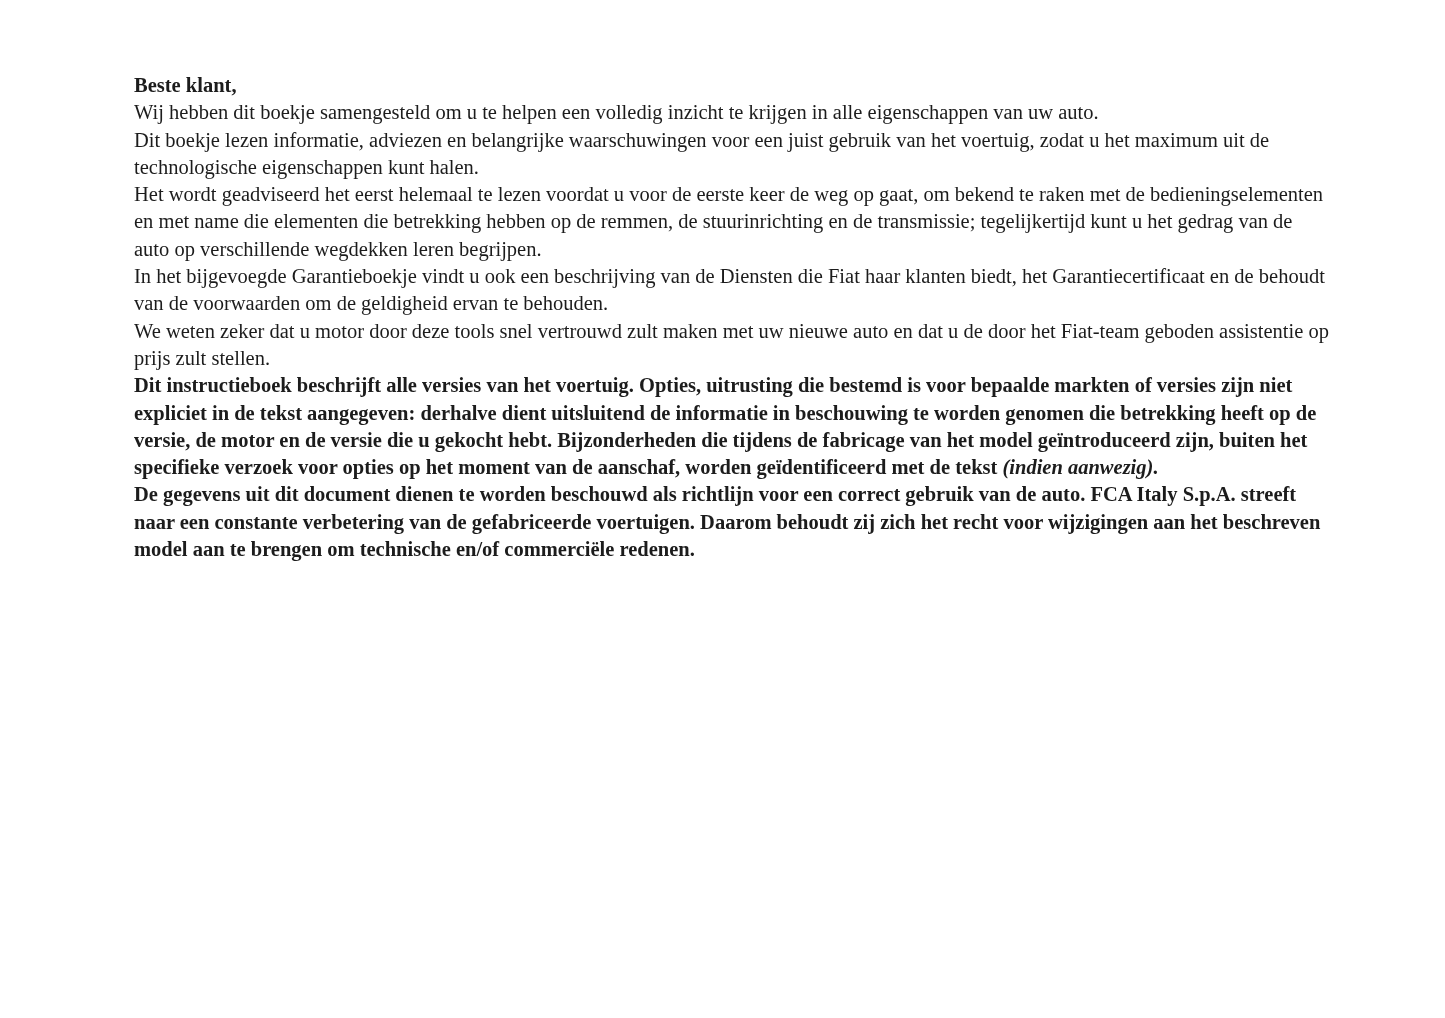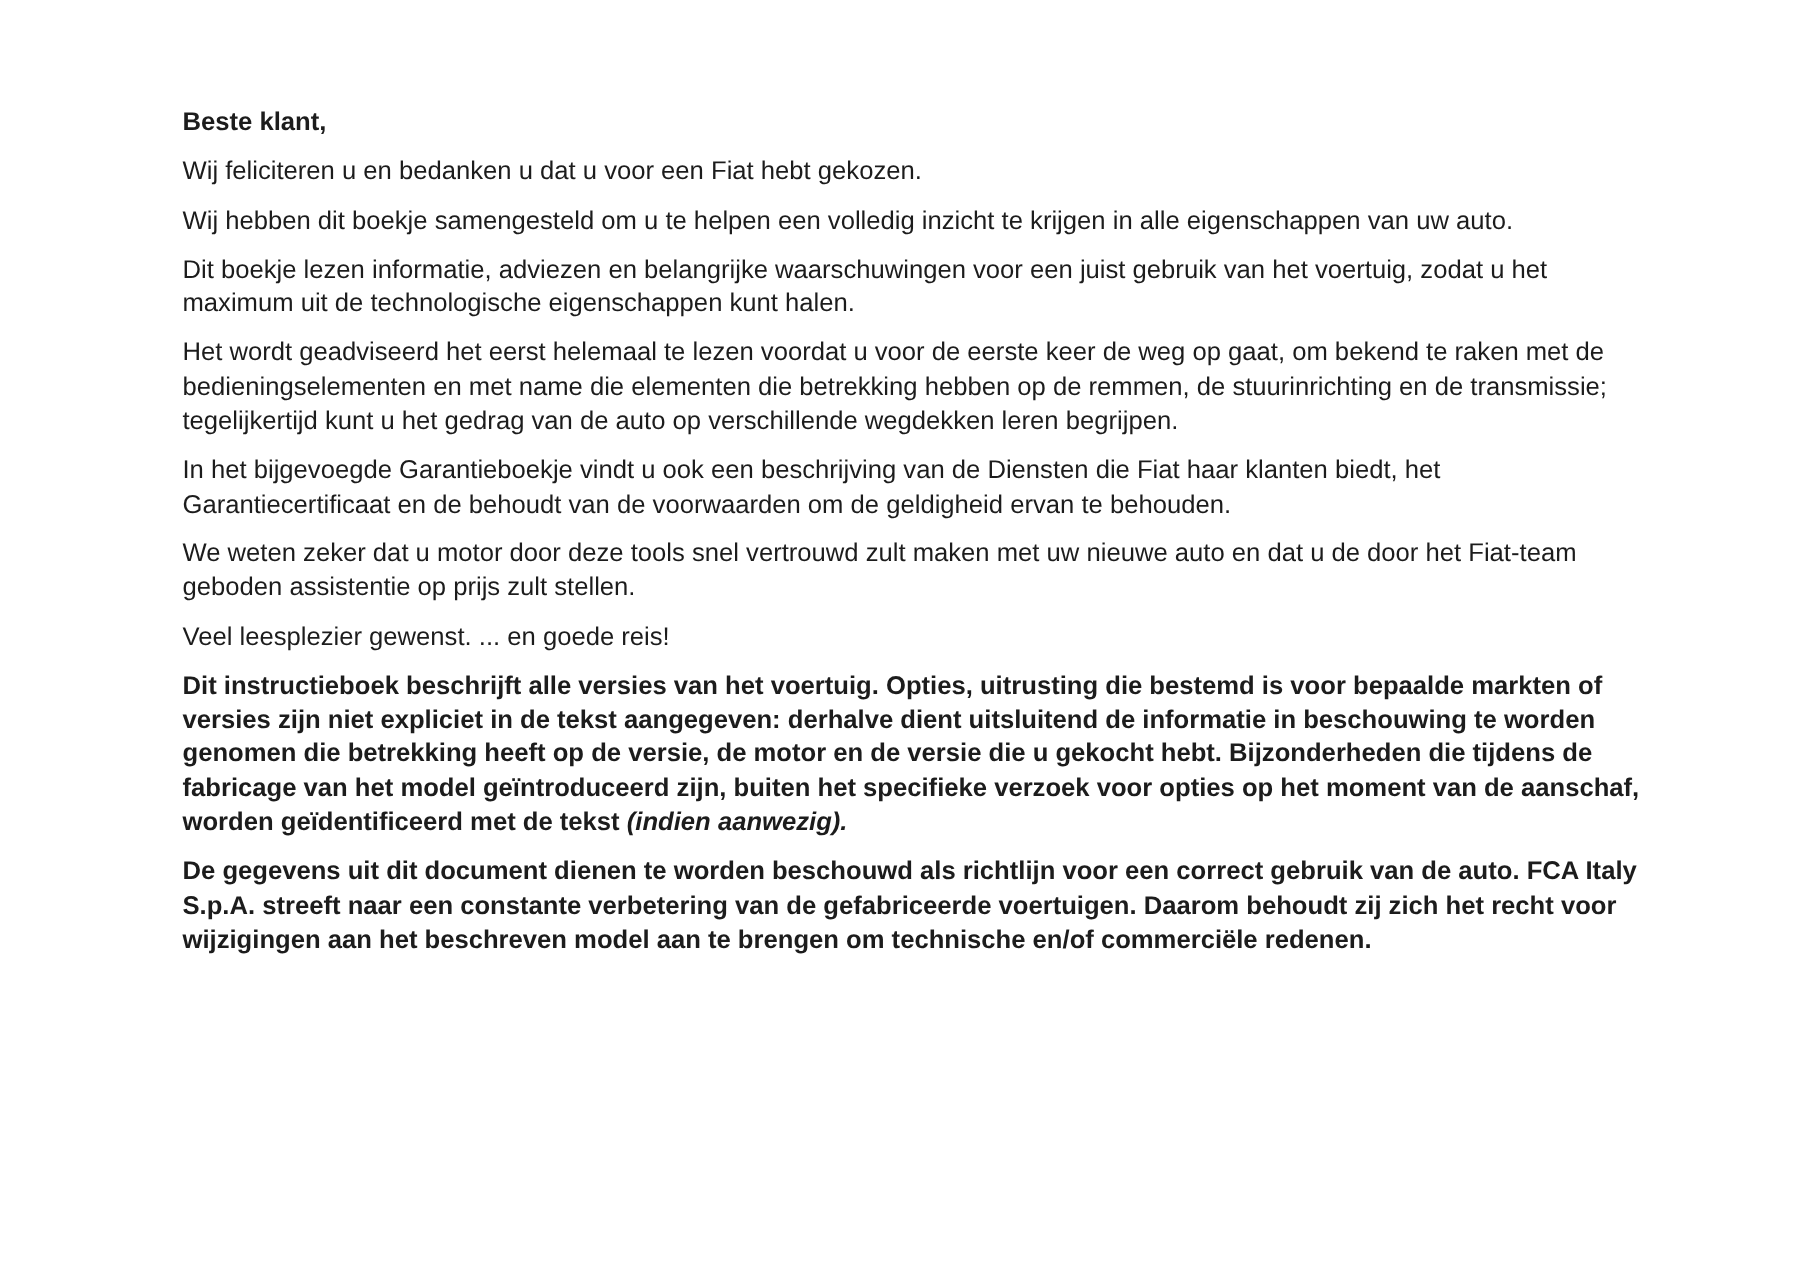--- a/index.html
+++ b/index.html
@@ -20,40 +20,39 @@
     top: 72px;
     width: 1196px;
     font-family: "Liberation Sans", "DejaVu Sans", sans-serif;
     font-size: 20.5px;
     line-height: 27.3px;
     color: #1c1c1c;
     text-align: left;
     -webkit-font-smoothing: antialiased;
   }
   .content p {
-    margin: 12px;
+    margin: 0;
     padding: 0;
+    font-family: Liberation Serif, serif;
   }
   .bold {
     font-weight: 700;
   }
   .bold-italic {
     font-weight: 700;
     font-style: italic;
   }
 </style>
 </head>
 <body>
 
 <div class="page">
   <div class="content">
     <p class="bold">Beste klant,</p>
-    <p>Wij feliciteren u en bedanken u dat u voor een Fiat hebt gekozen.</p>
     <p>Wij hebben dit boekje samengesteld om u te helpen een volledig inzicht te krijgen in alle eigenschappen van uw auto.</p>
     <p>Dit boekje lezen informatie, adviezen en belangrijke waarschuwingen voor een juist gebruik van het voertuig, zodat u het maximum uit de technologische eigenschappen kunt halen.</p>
     <p>Het wordt geadviseerd het eerst helemaal te lezen voordat u voor de eerste keer de weg op gaat, om bekend te raken met de bedieningselementen en met name die elementen die betrekking hebben op de remmen, de stuurinrichting en de transmissie; tegelijkertijd kunt u het gedrag van de auto op verschillende wegdekken leren begrijpen.</p>
     <p>In het bijgevoegde Garantieboekje vindt u ook een beschrijving van de Diensten die Fiat haar klanten biedt, het Garantiecertificaat en de behoudt van de voorwaarden om de geldigheid ervan te behouden.</p>
     <p>We weten zeker dat u motor door deze tools snel vertrouwd zult maken met uw nieuwe auto en dat u de door het Fiat-team geboden assistentie op prijs zult stellen.</p>
-    <p>Veel leesplezier gewenst. ... en goede reis!</p>
     <p class="bold"><span>Dit instructieboek beschrijft alle versies van het voertuig. Opties, uitrusting die bestemd is voor bepaalde markten of versies zijn niet expliciet in de tekst aangegeven: derhalve dient uitsluitend de informatie in beschouwing te worden genomen die betrekking heeft op de versie, de motor en de versie die u gekocht hebt. Bijzonderheden die tijdens de fabricage van het model geïntroduceerd zijn, buiten het specifieke verzoek voor opties op het moment van de aanschaf, worden geïdentificeerd met de tekst </span><span class="bold-italic">(indien aanwezig).</span></p>
     <p class="bold">De gegevens uit dit document dienen te worden beschouwd als richtlijn voor een correct gebruik van de auto. FCA Italy S.p.A. streeft naar een constante verbetering van de gefabriceerde voertuigen. Daarom behoudt zij zich het recht voor wijzigingen aan het beschreven model aan te brengen om technische en/of commerciële redenen.</p>
   </div>
 </div>
 
 </body></html>

